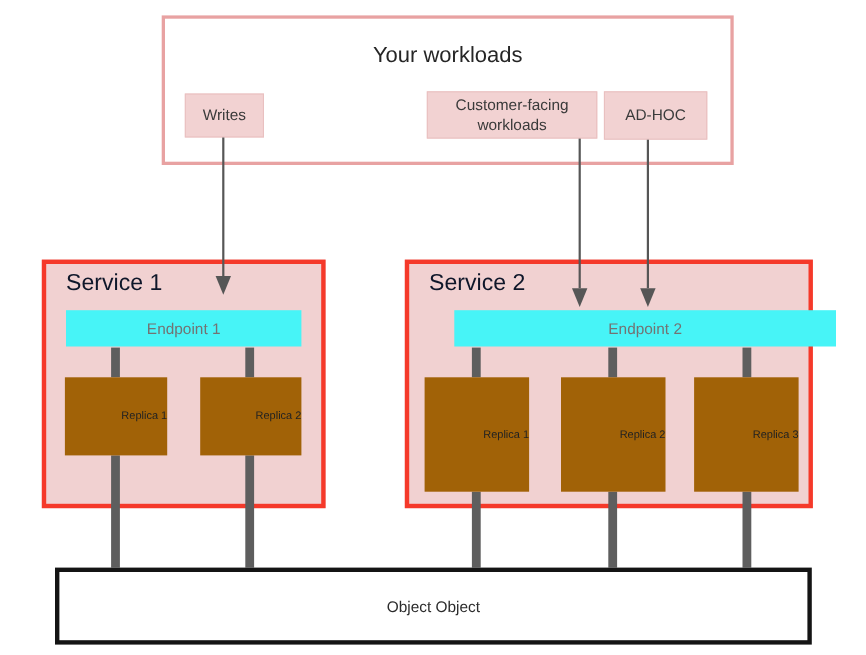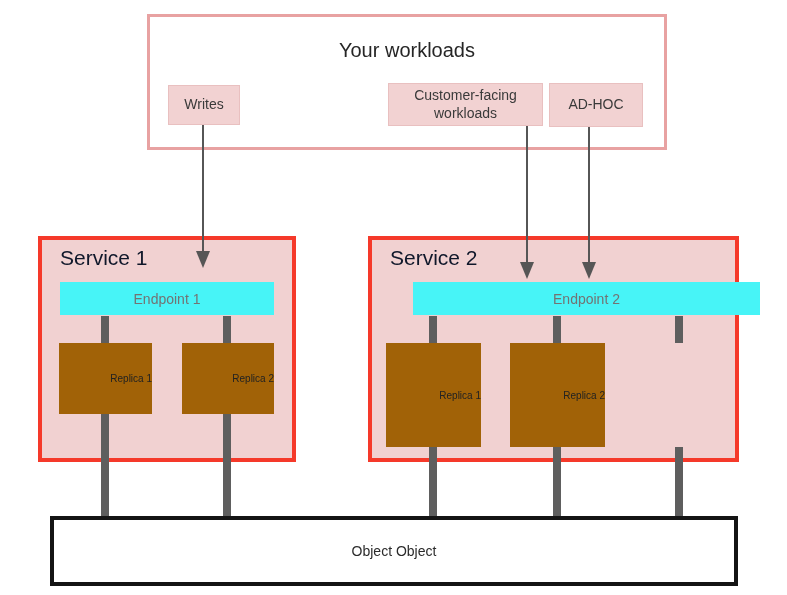--- a/index.html
+++ b/index.html
@@ -159,20 +159,23 @@
   </div>
   <div class="abs replica r1-2">
     <span>Replica 2</span>
   </div>
   <div class="abs replica r2-1">
     <span>Replica 1</span>
   </div>
   <div class="abs replica r2-2">
     <span>Replica 2</span>
   </div>
+  <div class="abs replica r2-3">
+    <span>Replica 3</span>
+  </div>
 
   <div class="abs storage-box">
     <span>Object Object</span>
   </div>
 
   <div class="abs aline a1-line"></div>
   <div class="abs ahead a1-head"></div>
   <div class="abs aline a2-line"></div>
   <div class="abs ahead a2-head"></div>
   <div class="abs aline a3-line"></div>

